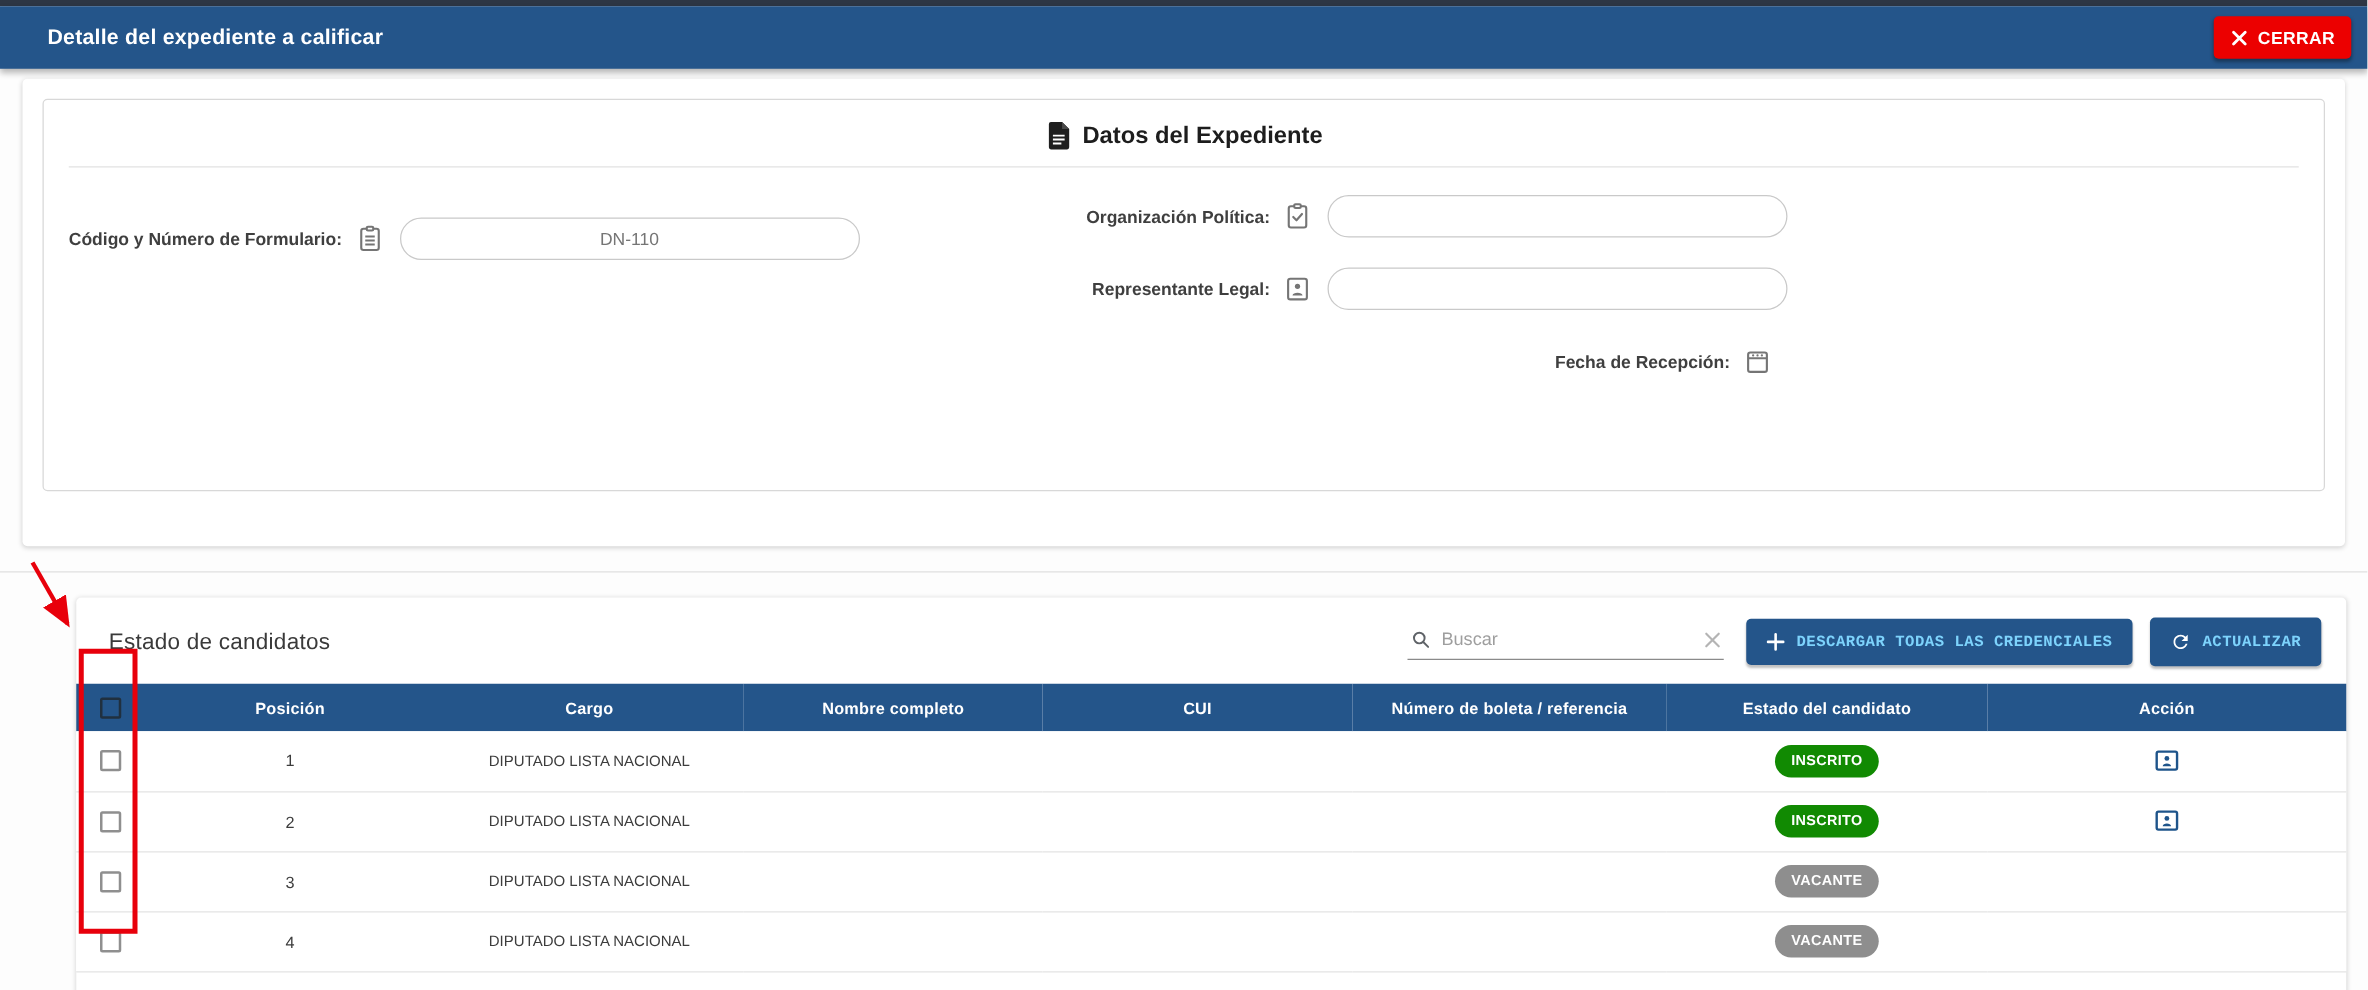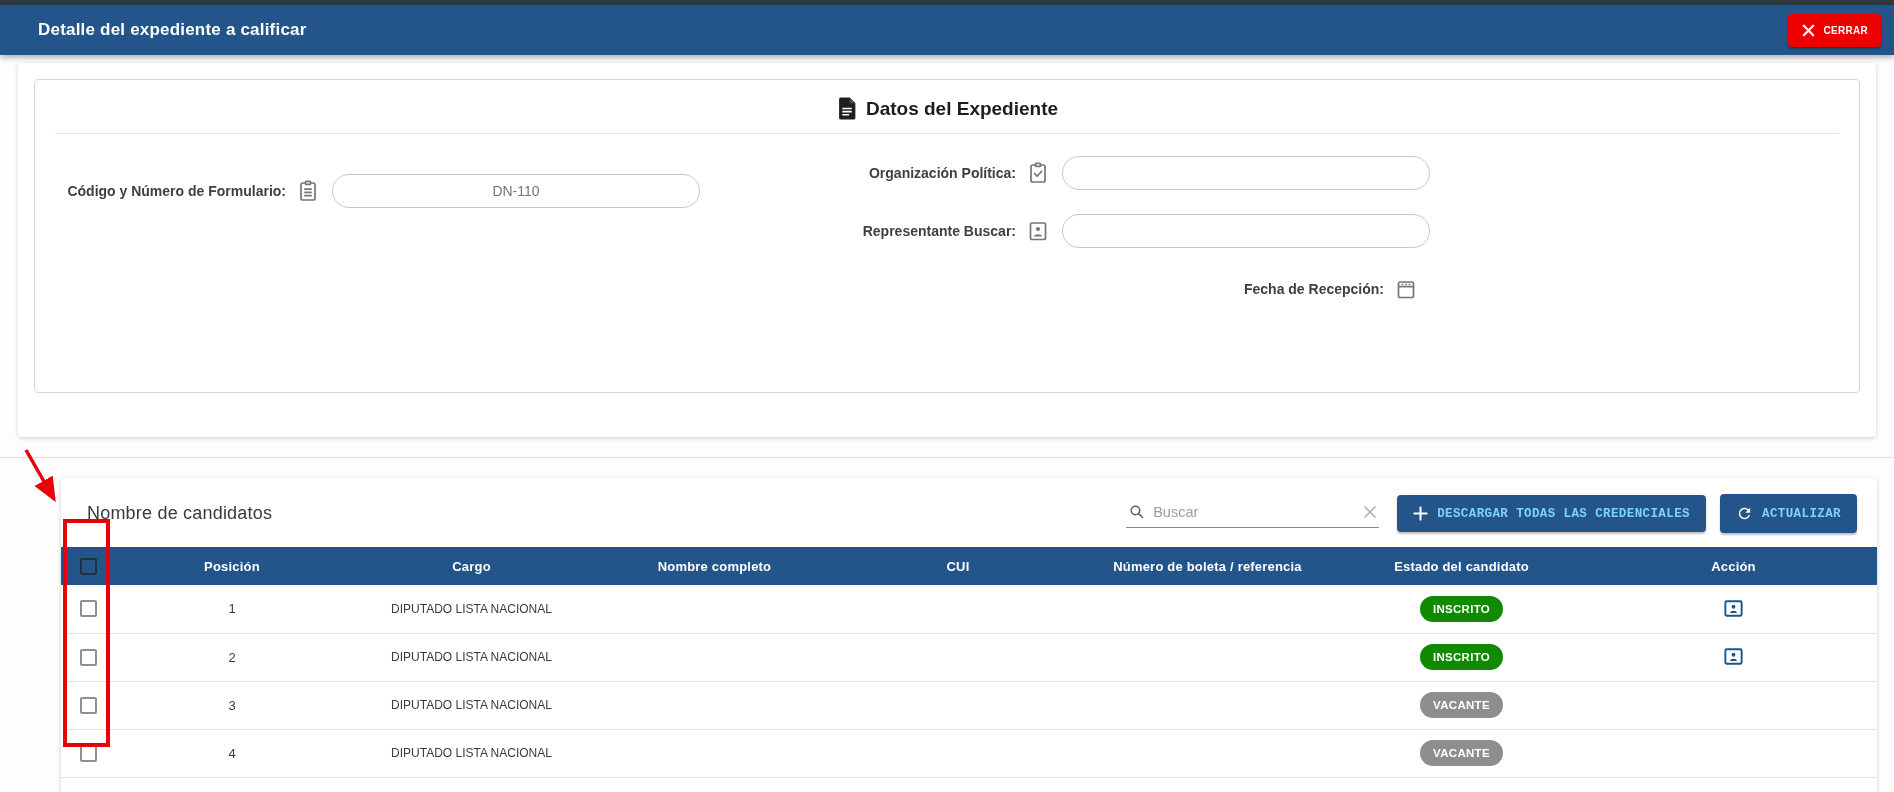--- a/index.html
+++ b/index.html
@@ -10,33 +10,33 @@
   *{box-sizing:border-box; margin:0; padding:0;}
   html,body{width:1894px; height:792px; overflow:hidden;}
   body{font-family:"Liberation Sans", sans-serif; background:#fdfdfd; position:relative;}
 
   
   .top-strip{height:5px; background:var(--top-strip);}
   .app-header{height:50px; background:var(--header-blue); display:flex; align-items:center;
     justify-content:space-between; padding:0 13px 0 38px; box-shadow:0 3px 5px rgba(0,0,0,.28);
     position:relative; z-index:6;}
   .app-title{color:#fff; font-weight:bold; font-size:17px; letter-spacing:.2px;}
-  .close-btn{background:var(--close-red); color:#fff; font-weight:bold; font-size:10px;
+  .close-btn{background:var(--close-red); color:#fff; font-weight:bold; font-size:14px;
     font-family:inherit; border:none; border-radius:4px; padding:9px 13px; display:flex;
     align-items:center; gap:7px; cursor:pointer; box-shadow:0 2px 3px rgba(0,0,0,.35); letter-spacing:.3px;}
 
   
   .outer-card{margin:8px 18px 0; background:#fff; border-radius:4px;
     box-shadow:0 1px 4px rgba(0,0,0,.18); padding:16px 16px 44px;}
   .inner-panel{border:1px solid #d8d8d8; border-radius:4px; padding:16px 20px 86px;}
   .panel-title-row{display:flex; align-items:center; justify-content:center; gap:9px; padding-bottom:12px;}
   .panel-title-row h2{font-size:19px; color:#1d1d1d; font-weight:bold;}
   .title-rule{border-bottom:1px solid #e2e2e2;}
   .fields{display:flex; margin-top:22px;}
-  .col-left{flex:0 0 645px; display:flex; flex-direction:column; gap:8px; padding-top:18px;}
+  .col-left{flex:0 0 645px; display:flex; gap:8px; padding-top:18px;}
   .col-right{flex:0 0 600px; margin-left:130px; display:flex; flex-direction:column; gap:24px;}
   .field-row{display:flex; align-items:center; height:34px;}
   .field-label{flex:1; text-align:right; font-weight:bold; font-size:14px; color:#3f3f3f;}
   .field-icon{margin:0 12px 0 10px; display:flex; align-items:center;}
   .pill-input{width:368px; height:34px; border:1px solid #c9c9c9; border-radius:18px;
     text-align:center; font-size:14px; color:#757575; font-family:inherit; background:#fff; outline:none;}
 
   .page-divider{margin-top:20px; border-top:1px solid #e0e0e0;}
 
   
@@ -126,21 +126,21 @@
           <span class="field-icon">
             <svg width="24" height="24" viewBox="0 0 24 24" fill="none" stroke="#757575" stroke-width="1.7">
               <rect x="5" y="4" width="14" height="17" rx="1.8"></rect>
               <rect x="9.4" y="2.4" width="5.2" height="3" rx="1" fill="#fff"></rect>
               <path d="M8.6 12.6 l2.6 2.6 l4.4 -5" stroke-linecap="round" stroke-linejoin="round"></path>
             </svg>
           </span>
           <input class="pill-input" readonly="" value="" style="">
         </div>
         <div class="field-row">
-          <label class="field-label">Representante Buscar:</label>
+          <label class="field-label">Representante Legal:</label>
           <span class="field-icon">
             <svg width="24" height="24" viewBox="0 0 24 24" fill="none" stroke="#757575" stroke-width="1.7">
               <rect x="4.5" y="4" width="15" height="16.5" rx="1.8"></rect>
               <circle cx="12" cy="10" r="2.1" fill="#757575" stroke="none"></circle>
               <path d="M8 17.4 c0 -3 8 -3 8 0 z" fill="#757575" stroke="none"></path>
             </svg>
           </span>
           <input class="pill-input" readonly="" value="" style="">
         </div>
         <div class="field-row">
@@ -157,21 +157,21 @@
         </div>
       </div>
     </div>
   </div>
 </section>
 
 <div class="page-divider"></div>
 
 <section class="cand-card">
   <div class="toolbar">
-    <div class="cand-title">Nombre de candidatos</div>
+    <div class="cand-title">Estado de candidatos</div>
     <div class="spacer"></div>
     <div class="search-box">
       <span style="line-height:0;">
         <svg width="17" height="17" viewBox="0 0 24 24" fill="none" stroke="#5f6368" stroke-width="2.2">
           <circle cx="10.5" cy="10.5" r="6"></circle>
             <path d="M15 15 L20.5 20.5" stroke-linecap="round"></path>
         </svg>
       </span>
       <input placeholder="Buscar" style="">
       <span style="line-height:0; cursor:pointer;">

